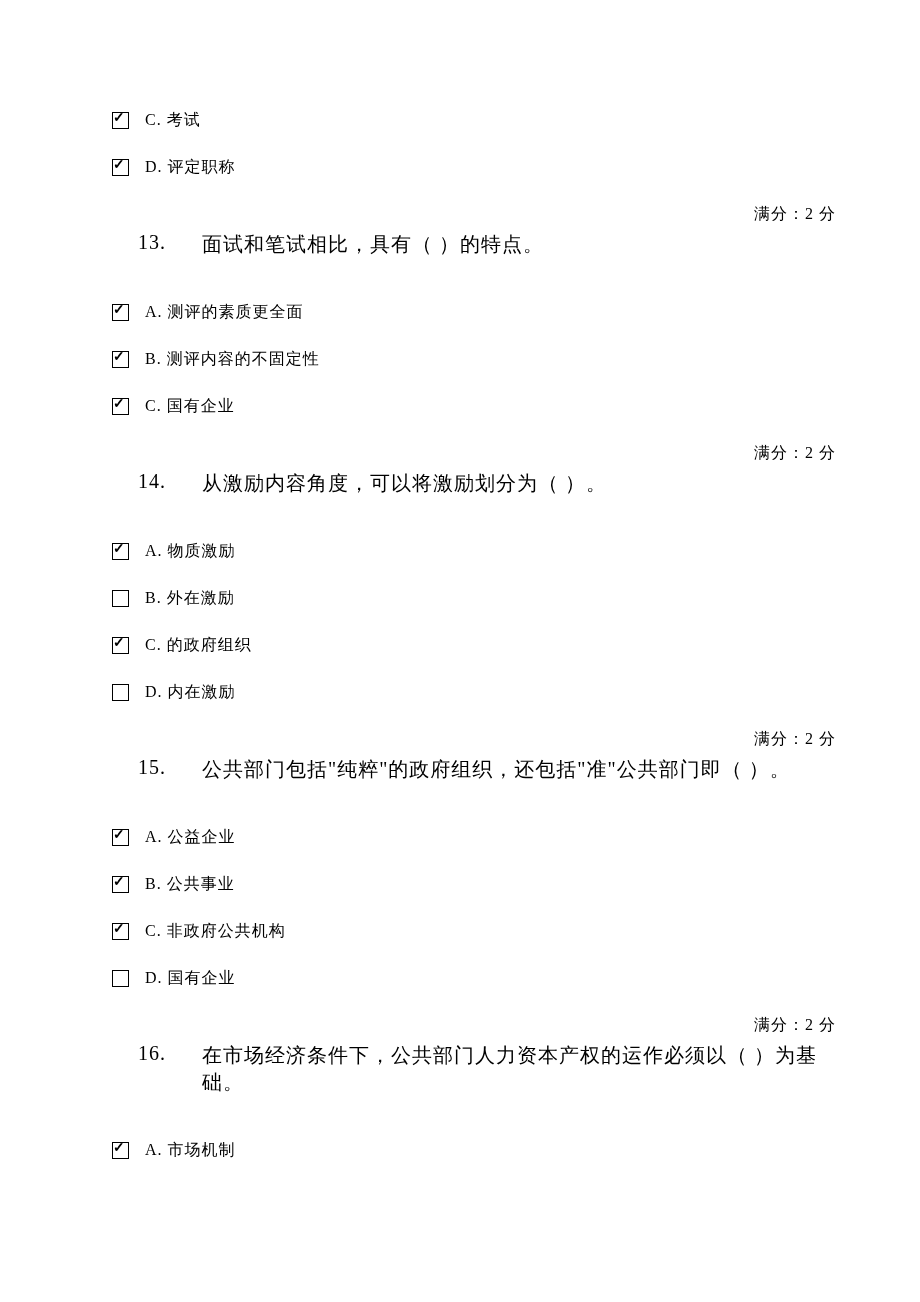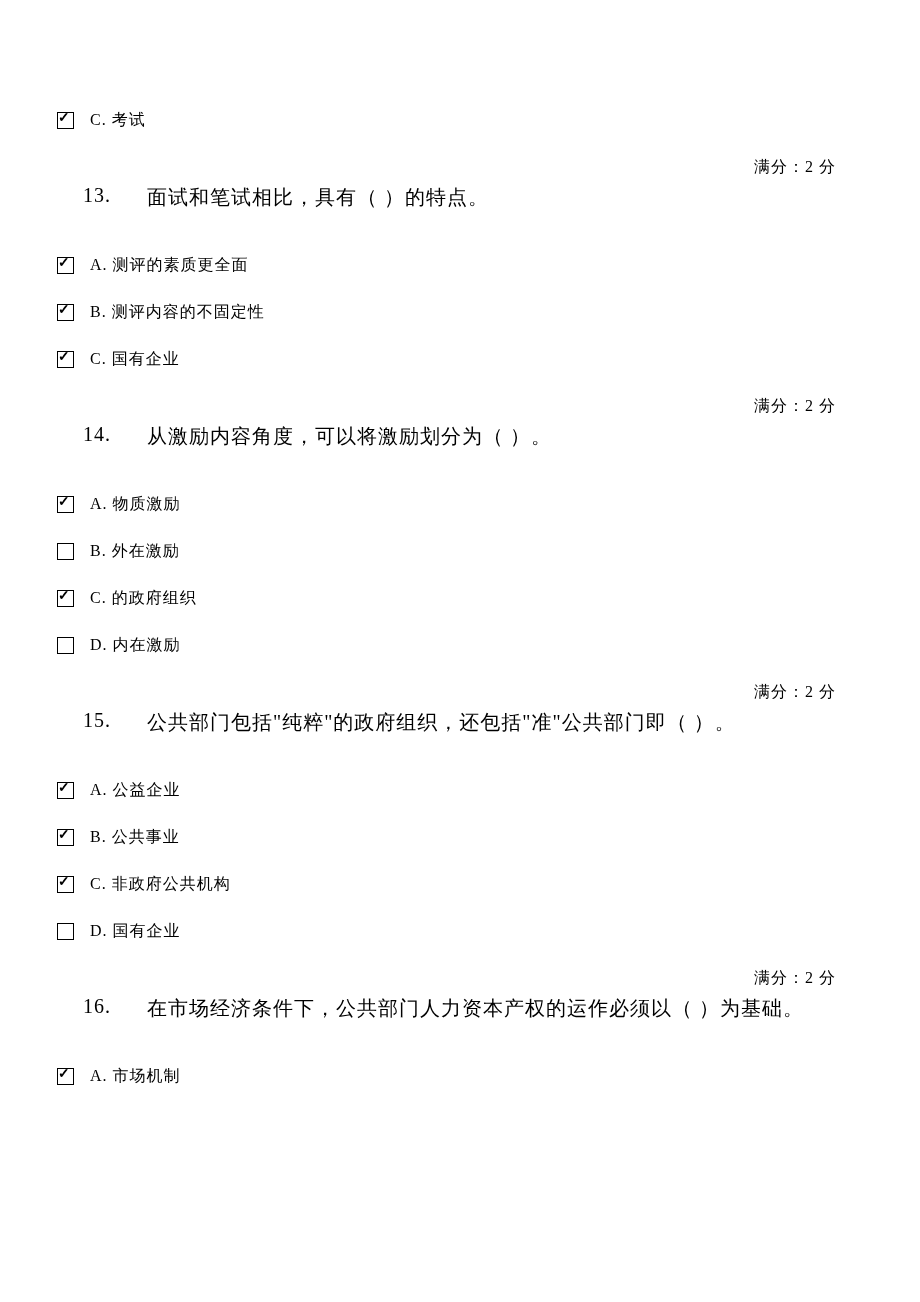--- a/index.html
+++ b/index.html
@@ -5,21 +5,21 @@
   html, body {
     margin: 0;
     padding: 0;
     background: #ffffff;
     font-family: "SimSun", "宋体", serif;
     font-size: 16px;
     color: #000000;
     width: 920px;
   }
   .page {
-    padding: 110px 84px 60px 57px;
+    padding: 110px 84px 60px 112px;
     box-sizing: border-box;
   }
   .option-row {
     display: flex;
     align-items: flex-end;
     margin-bottom: 26px;
     gap: 10px;
   }
   .checkbox {
     width: 15px;
@@ -68,20 +68,24 @@
   }
 </style>
 </head>
 <body>
 
 <div class="page">
 
   <div class="option-row">
     <div class="checkbox checked"></div>
     <div class="option-text">C. 考试</div>
+  </div>
+  <div class="option-row">
+    <div class="checkbox checked"></div>
+    <div class="option-text">D. 评定职称</div>
   </div>
 
   <div class="score-line">满分：2    分</div>
   <div class="question-line">
     <span class="question-num">13.</span>
     <span class="question-text">面试和笔试相比，具有（    ）的特点。</span>
   </div>
 
   <div class="option-row">
     <div class="checkbox checked"></div>

